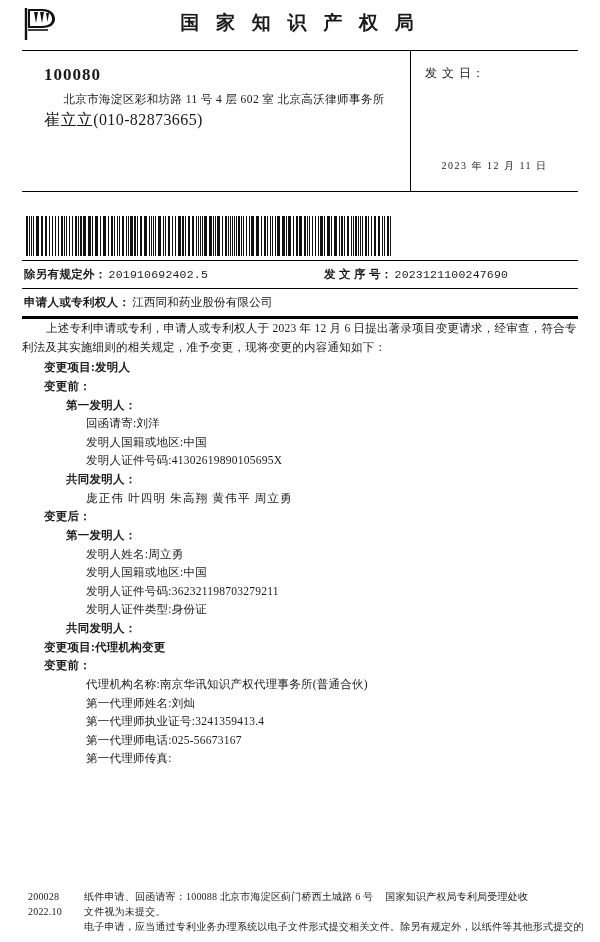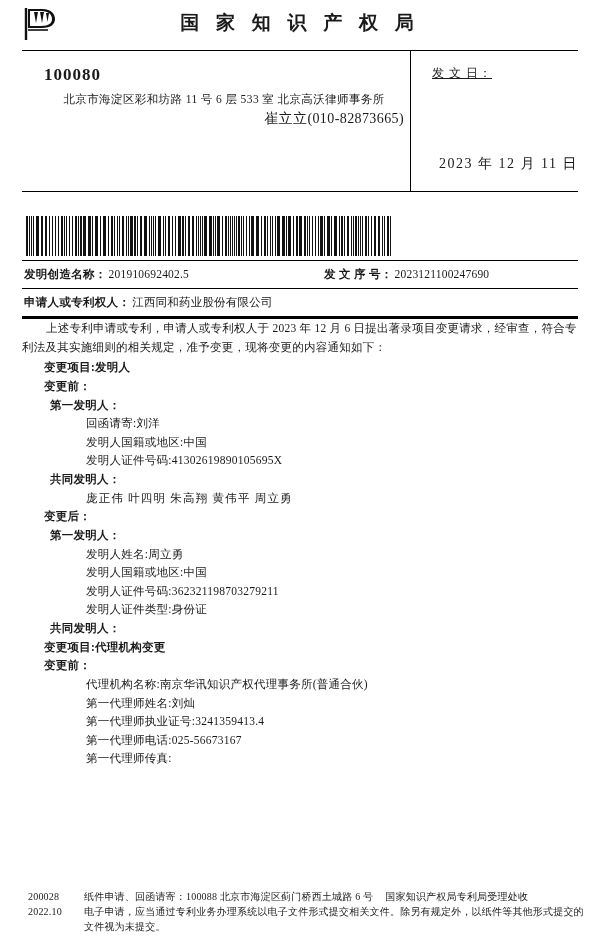--- a/index.html
+++ b/index.html
@@ -65,45 +65,44 @@
     letter-spacing: 1px;
     margin-bottom: 6px;
   }
   .addr-line {
     font-size: 11.5px;
     text-align: center;
     line-height: 1.5;
     letter-spacing: 0.4px;
   }
   .addr-line2 {
-    font-size: 14px;
-    text-align: right;
+    font-size: 16px;
+    text-align: left;
     line-height: 1.5;
     letter-spacing: 0.4px;
   }
   .addr-right {
     width: 168px;
     flex: 0 0 168px;
     border-left: 1.4px solid #000;
-    padding: 14px 10px 8px 21px;
+    padding: 14px 10px 8px 14px;
     box-sizing: border-box;
     position: relative;
-    text-decoration: underline;
   }
   .date-label {
     font-size: 12px;
     letter-spacing: 1px;
   }
   .date-value {
     position: absolute;
     bottom: 18px;
     left: 0;
     width: 100%;
-    text-align: right;
-    font-size: 14px;
+    text-align: center;
+    font-size: 10px;
     letter-spacing: 1.5px;
   }
 
   
   .barcode-row {
     display: flex;
     align-items: flex-end;
     height: 58px;
     border-bottom: 1.4px solid #000;
     padding: 6px 0 4px 0;
@@ -135,20 +134,21 @@
     display: flex;
     align-items: baseline;
   }
   .fl {
     font-weight: bold;
     letter-spacing: 0.3px;
   }
   .fv {
     margin-left: 2px;
     letter-spacing: 0.2px;
+    font-family: Liberation Mono, monospace;
   }
   .cell-left { flex: 0 0 300px; }
   .cell-right { flex: 1 1 auto; }
   .thick-rule {
     border: 0;
     border-top: 2px solid #000;
     margin: 0;
   }
 
   
@@ -165,21 +165,21 @@
     font-size: 11.5px;
     line-height: 1.62;
     letter-spacing: 0.25px;
   }
   .para {
     text-indent: 24px;
     margin: 0 0 2px 0;
   }
   .lvl0 { margin-left: 22px; font-weight: bold; }
   .lvl0b { margin-left: 22px; font-weight: bold; }
-  .lvl1 { margin-left: 28px; font-weight: bold; }
+  .lvl1 { margin-left: 44px; font-weight: bold; }
   .lvl2 { margin-left: 64px; }
   .lvl2w { margin-left: 64px; letter-spacing: 1.2px; }
 
   
   .footer {
     position: absolute;
     left: 28px;
     right: 22px;
     bottom: 8px;
     display: flex;
@@ -213,21 +213,21 @@
       <path d="M24 7 L25.5 16 L27 7 Z" fill="#111"></path>
       <path d="M6 24 L26 24" stroke="#111" stroke-width="1.6"></path>
     </svg>
     <div class="title-main">国 家 知 识 产 权 局</div>
   </div>
   <hr class="hrule">
 
   <div class="addr-row">
     <div class="addr-left">
       <div class="postcode">100080</div>
-      <div class="addr-line">北京市海淀区彩和坊路 11 号 6 层 533 室  北京高沃律师事务所</div>
+      <div class="addr-line">北京市海淀区彩和坊路 11 号 4 层 602 室  北京高沃律师事务所</div>
       <div class="addr-line2">崔立立(010-82873665)</div>
     </div>
     <div class="addr-right">
       <div class="date-label">发 文 日：</div>
       <div class="date-value">2023 年 12 月 11 日</div>
     </div>
   </div>
 
   <div class="barcode-row">
     <div class="barcode bc1" id="bc1">
@@ -352,21 +352,21 @@
         <span style="width: 2px; margin-right: 2px;"></span>
         <span style="width: 1px; margin-right: 1px;"></span>
         <span style="width: 1px; margin-right: 2px;"></span>
         <span style="width: 2px; margin-right: 1px;"></span>
         <span style="width: 1px; margin-right: 1px;"></span>
       </div>
   </div>
 
   <div class="field-row">
     <div class="cell cell-left">
-      <span class="fl">发明创造名称：</span>
+      <span class="fl">除另有规定外：</span>
       <span class="fv">201910692402.5</span>
     </div>
     <div class="cell cell-right">
       <span class="fl">发 文 序 号：</span>
       <span class="fv">2023121100247690</span>
     </div>
   </div>
 
   <div class="field-row">
     <div class="cell">
@@ -410,18 +410,18 @@
 
   <div class="footer">
     <div class="footer-left">
       <div>200028</div>
       <div>2022.10</div>
     </div>
     <div class="footer-right">
       <div class="footer-line">
         <span>纸件申请、回函请寄：100088  北京市海淀区蓟门桥西土城路 6 号</span><span class="sp"></span><span>国家知识产权局专利局受理处收</span>
       </div>
+      <div class="footer-line">文件视为未提交。</div>
       <div class="footer-line">电子申请，应当通过专利业务办理系统以电子文件形式提交相关文件。除另有规定外，以纸件等其他形式提交的</div>
-      <div class="footer-line">文件视为未提交。</div>
     </div>
   </div>
 
 </div>
 
 </body></html>

